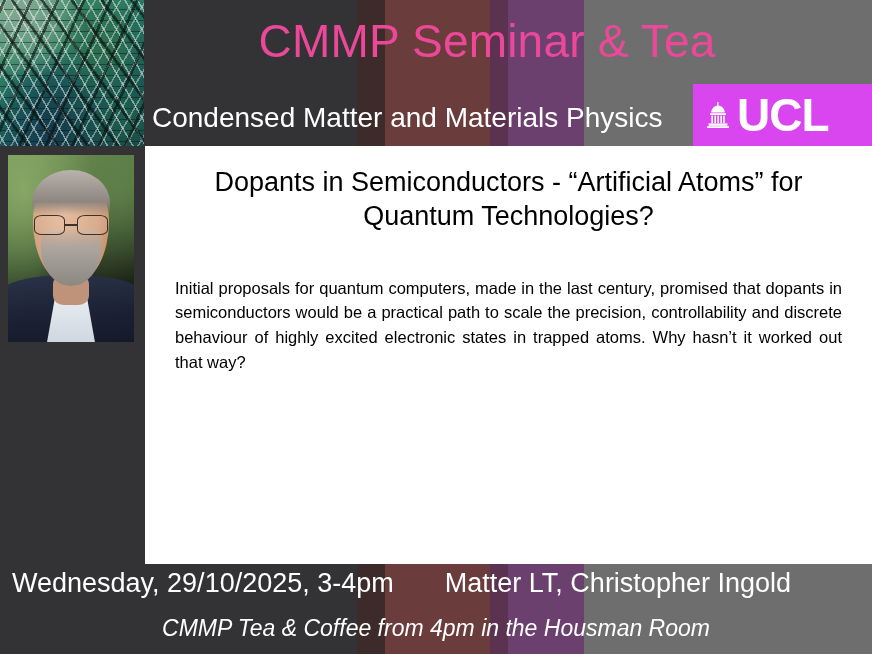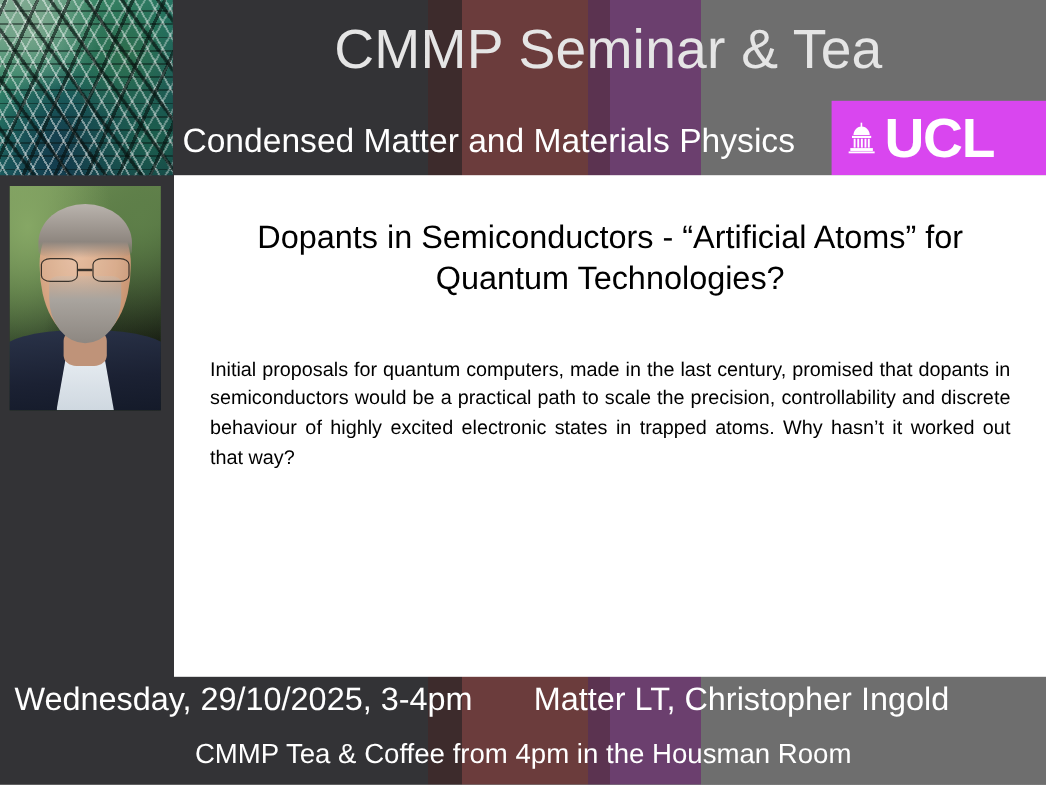--- a/index.html
+++ b/index.html
@@ -75,26 +75,25 @@
     opacity: .9;
   }
 
   
   .header-title {
     position: absolute;
     left: 145px;
     top: 18px;
     width: 684px;
     text-align: center;
-    color: #e5e5e5;
+    color: #ec4899;
     font-size: 46px;
     line-height: 1;
     letter-spacing: .2px;
     white-space: nowrap;
-    padding-left: 20px;
   }
   .header-subtitle {
     position: absolute;
     left: 152px;
     top: 104px;
     color: #ffffff;
     font-size: 28px;
     line-height: 1;
     white-space: nowrap;
   }
@@ -133,21 +132,21 @@
     position: absolute;
     left: 145px;
     top: 146px;
     width: 727px;
     height: 418px;
     background: #ffffff;
     box-sizing: border-box;
     padding: 0 12px;
   }
   .talk-title {
-    margin: 16px;
+    margin: 0;
     padding-top: 20px;
     text-align: center;
     color: #000000;
     font-size: 27px;
     line-height: 1.25;
     font-weight: normal;
   }
   .speaker-name {
     margin: 0;
     padding-top: 38px;
@@ -303,20 +302,21 @@
     white-space: nowrap;
   }
   .footer-tea {
     position: absolute;
     left: 0;
     top: 617px;
     width: 872px;
     text-align: center;
     color: #ffffff;
     font-size: 23px;
+    font-style: italic;
     line-height: 1;
     white-space: nowrap;
   }
 </style>
 </head>
 <body>
 
 <div id="poster">
 
   <div class="stripes"></div>

